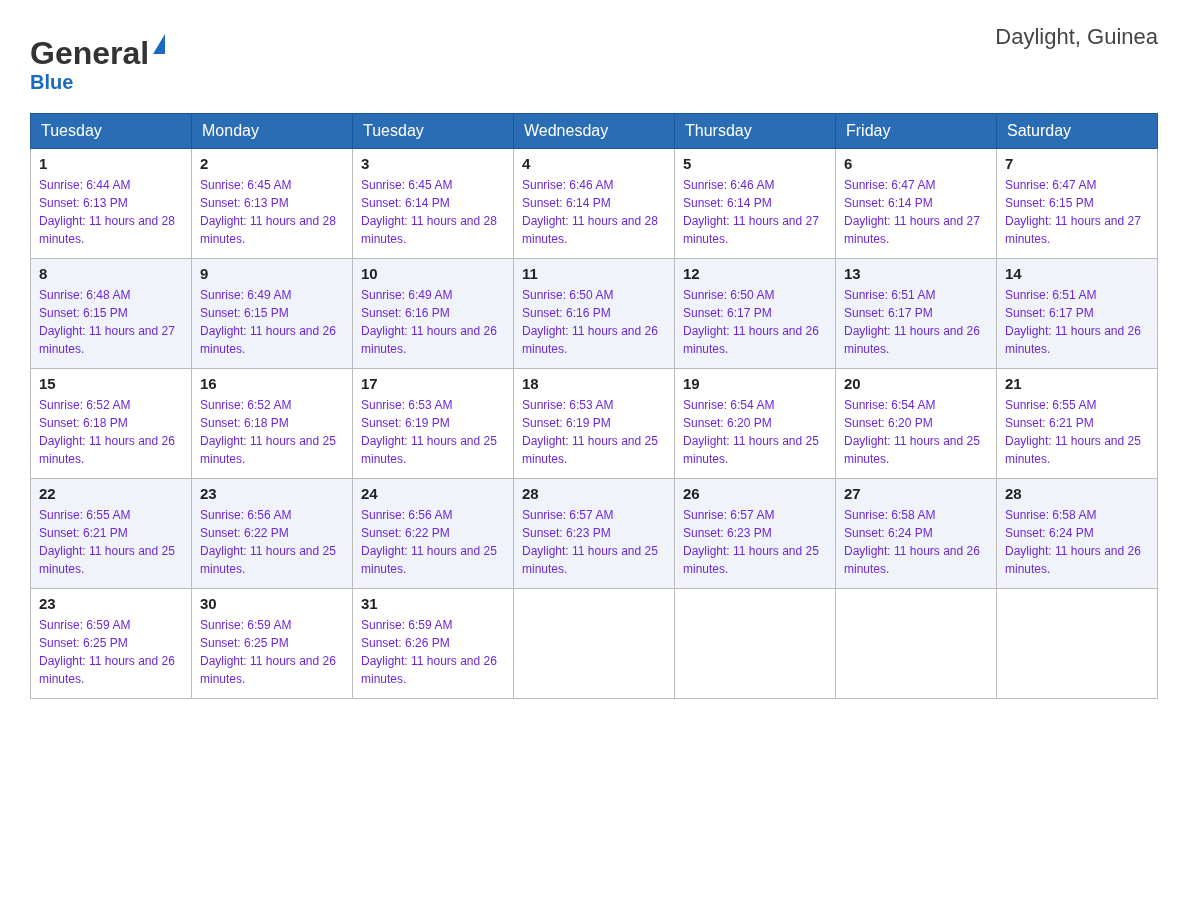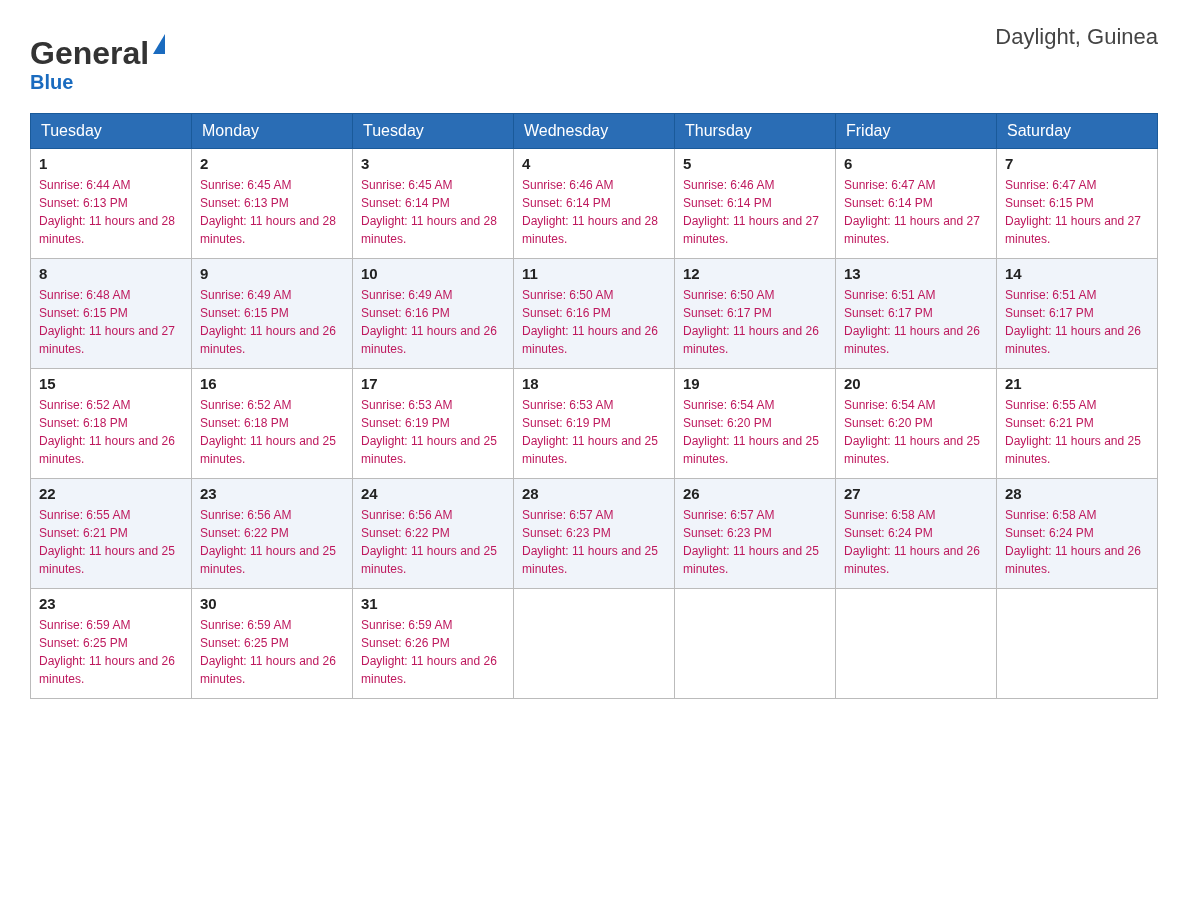--- a/index.html
+++ b/index.html
@@ -70,21 +70,21 @@
     }
     .day-num {
       font-size: 15px;
       font-weight: bold;
       color: #222;
       display: block;
       margin-bottom: 4px;
     }
     .day-info {
       font-size: 12px;
-      color: #be185d;
+      color: #6d28d9;
       line-height: 1.5;
     }
     .empty-cell {
       background: #fff;
     }
     tr:nth-child(even) td { background: #f9f9f9; }
     tr:nth-child(odd) td { background: #fff; }
     .calendar thead tr th { background: #2a6db5; }
     
     .calendar tbody tr:nth-child(odd) td { background: #fff; }

